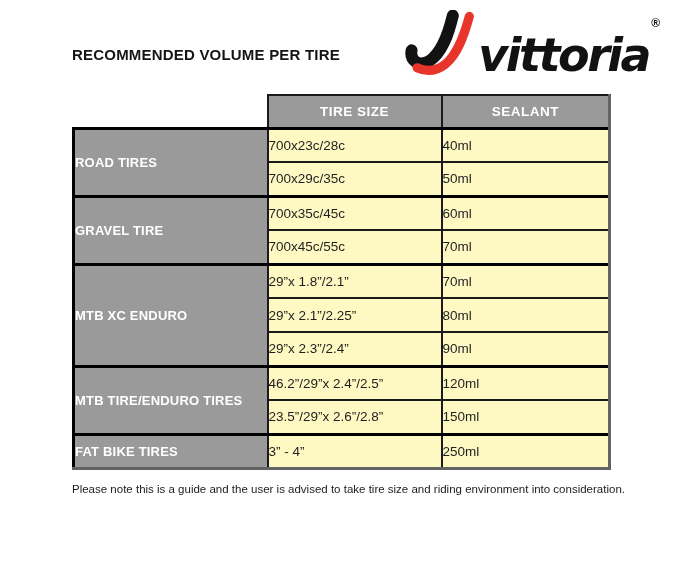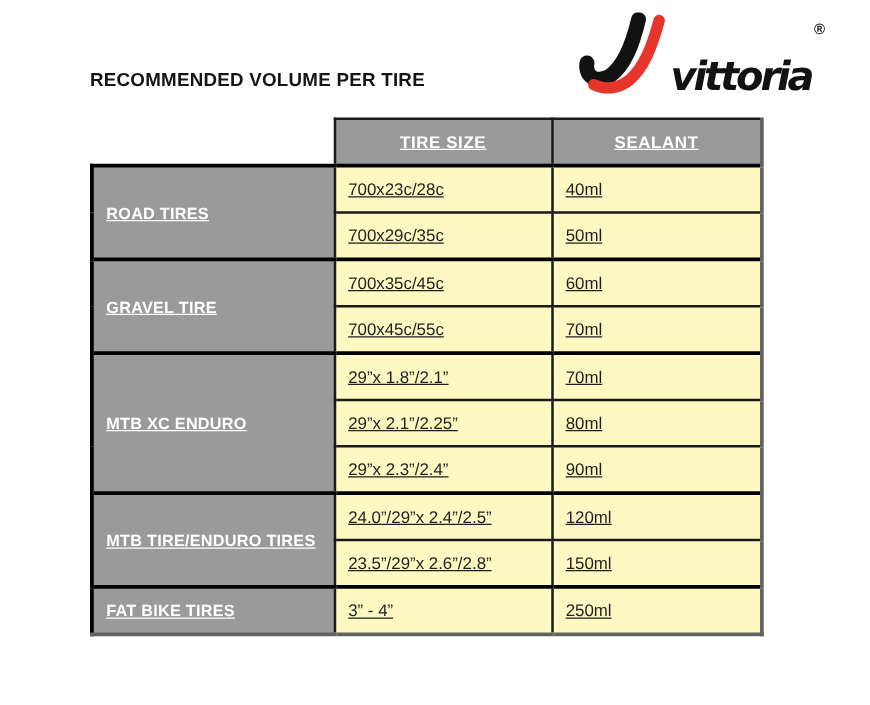--- a/index.html
+++ b/index.html
@@ -14,50 +14,50 @@
   *{margin:0;padding:0;box-sizing:border-box;}
   html,body{background:#ffffff;}
   .page{
     position:relative;
     width:696px;height:564px;
     background:#ffffff;
     font-family:"Liberation Sans", sans-serif;
     overflow:hidden;
   }
   .page-title{
-    position:absolute;left:72px;top:56px;
+    position:absolute;left:72px;top:46px;
     font-size:15px;font-weight:bold;color:#151515;
     letter-spacing:.2px;white-space:nowrap;
   }
   .logo{
     position:absolute;top:10px;right:36px;
     display:flex;align-items:flex-end;
   }
   .logo svg{display:block;margin-right:2px;}
   .swoosh-black{fill:none;stroke:var(--logo_black);stroke-width:13;stroke-linecap:round;}
   .swoosh-red{fill:none;stroke:var(--logo_red);stroke-width:10;stroke-linecap:round;}
   .logo-text{
     display:inline-block;
     font-family:"DejaVu Sans", sans-serif;
     font-weight:bold;font-style:italic;
-    font-size:32px;line-height:.92;
+    font-size:46px;line-height:.92;
     letter-spacing:-2.5px;color:var(--logo_black);
   }
   .logo-reg{
     font-size:12px;font-weight:bold;color:var(--logo_black);
     align-self:flex-start;margin-top:6px;margin-left:2px;font-style:normal;
   }
   table.volume-table{
     position:absolute;left:72px;top:94px;
     border-collapse:collapse;table-layout:fixed;
     width:536px;
   }
   col.c-cat{width:194px;} col.c-size{width:174px;} col.c-seal{width:168px;}
   tr.head{height:33px;} tr.r{height:34px;}
-  th,td{padding:10px;vertical-align:middle;text-decoration:underline;}
+  th,td{padding:0;vertical-align:middle;}
   .col-header{
     background:var(--cell_gray);color:#ffffff;
     font-weight:bold;font-size:13.5px;letter-spacing:.5px;
     border:2px solid var(--border_dark);
   }
   .category{
     background:var(--cell_gray);color:#ffffff;
     font-weight:bold;font-size:13px;letter-spacing:.2px;
     border:2px solid var(--border_dark);
     margin-top:40px;
@@ -136,32 +136,33 @@
       <td class="data">29”x 2.1”/2.25”</td>
       <td class="data col-r">80ml</td>
     </tr>
     <tr class="r">
       <td class="data">29”x 2.3”/2.4”</td>
       <td class="data col-r">90ml</td>
     </tr>
 
     <tr class="r group-start">
       <td class="category col-l" rowspan="2">MTB TIRE/ENDURO TIRES</td>
-      <td class="data">24.0”/29”x 2.4”/2.5”</td>
+      <td class="data">46.2”/29”x 2.4”/2.5”</td>
       <td class="data col-r">120ml</td>
     </tr>
     <tr class="r">
       <td class="data">23.5”/29”x 2.6”/2.8”</td>
       <td class="data col-r">150ml</td>
     </tr>
 
     <tr class="r group-start">
       <td class="category col-l row-b">FAT BIKE TIRES</td>
       <td class="data row-b">3” - 4”</td>
       <td class="data col-r row-b">250ml</td>
     </tr>
   </tbody>
     </table>
 
   <div class="footer">
+    <div>Please note this is a guide and the user is advised to take tire size and riding environment into consideration.</div>
   </div>
 
 </div>
 
 </body></html>

